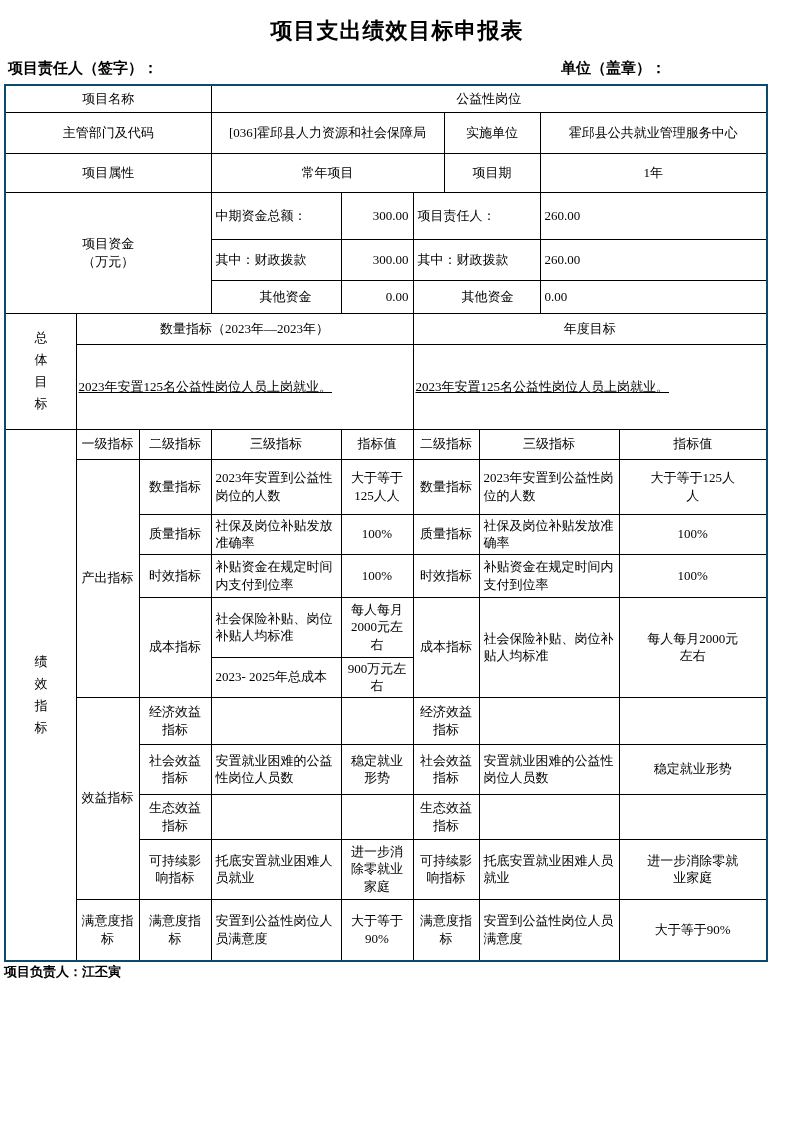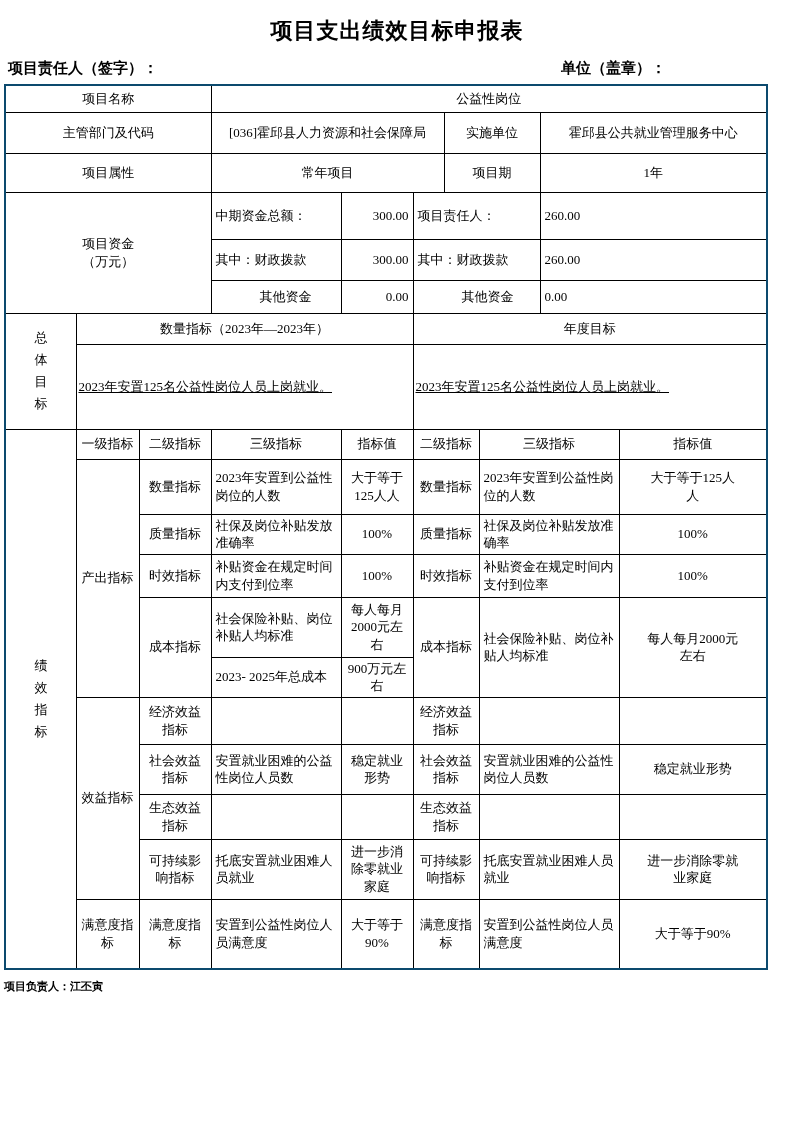--- a/index.html
+++ b/index.html
@@ -34,21 +34,21 @@
   .ta-right { text-align:right;margin-left:36px; }
   .num-right{ text-align:left; padding-right:52px; }
   .indent   { text-align:left; padding-left:48px; }
   .prewrap  { white-space:pre-line;text-align:center; }
   .goal     { text-align:left; padding:2px;text-decoration:underline; }
   .pad-wide { padding:2px 26px; }
   .vert {
     width:1.05em; margin:0 auto; word-break:break-all;
     line-height:1.7; text-align:right;
   }
-  .footer { font-size:11px; font-weight:bold; margin-top:9px; }
+  .footer { font-size:13px; font-weight:bold; margin-top:1px; }
 </style>
 </head>
 <body>
 
 <div class="page">
 
   <div class="title">项目支出绩效目标申报表</div>
 
 
   <div class="meta">
@@ -208,21 +208,21 @@
 
     <tr style="height:60px">
       <td>可持续影响指标</td>
       <td class="ta-left">托底安置就业困难人员就业</td>
       <td>进一步消除零就业家庭</td>
       <td colspan="2">可持续影响指标</td>
       <td colspan="2" class="ta-left">托底安置就业困难人员就业</td>
       <td class="pad-wide">进一步消除零就业家庭</td>
     </tr>
 
-    <tr style="height:70px">
+    <tr style="height:62px">
       <td>满意度指标</td>
       <td>满意度指标</td>
       <td class="ta-left">安置到公益性岗位人员满意度</td>
       <td>大于等于90%</td>
       <td colspan="2">满意度指标</td>
       <td colspan="2" class="ta-left">安置到公益性岗位人员满意度</td>
       <td class="pad-wide">大于等于90%</td>
     </tr>
   </tbody>
     </table>

